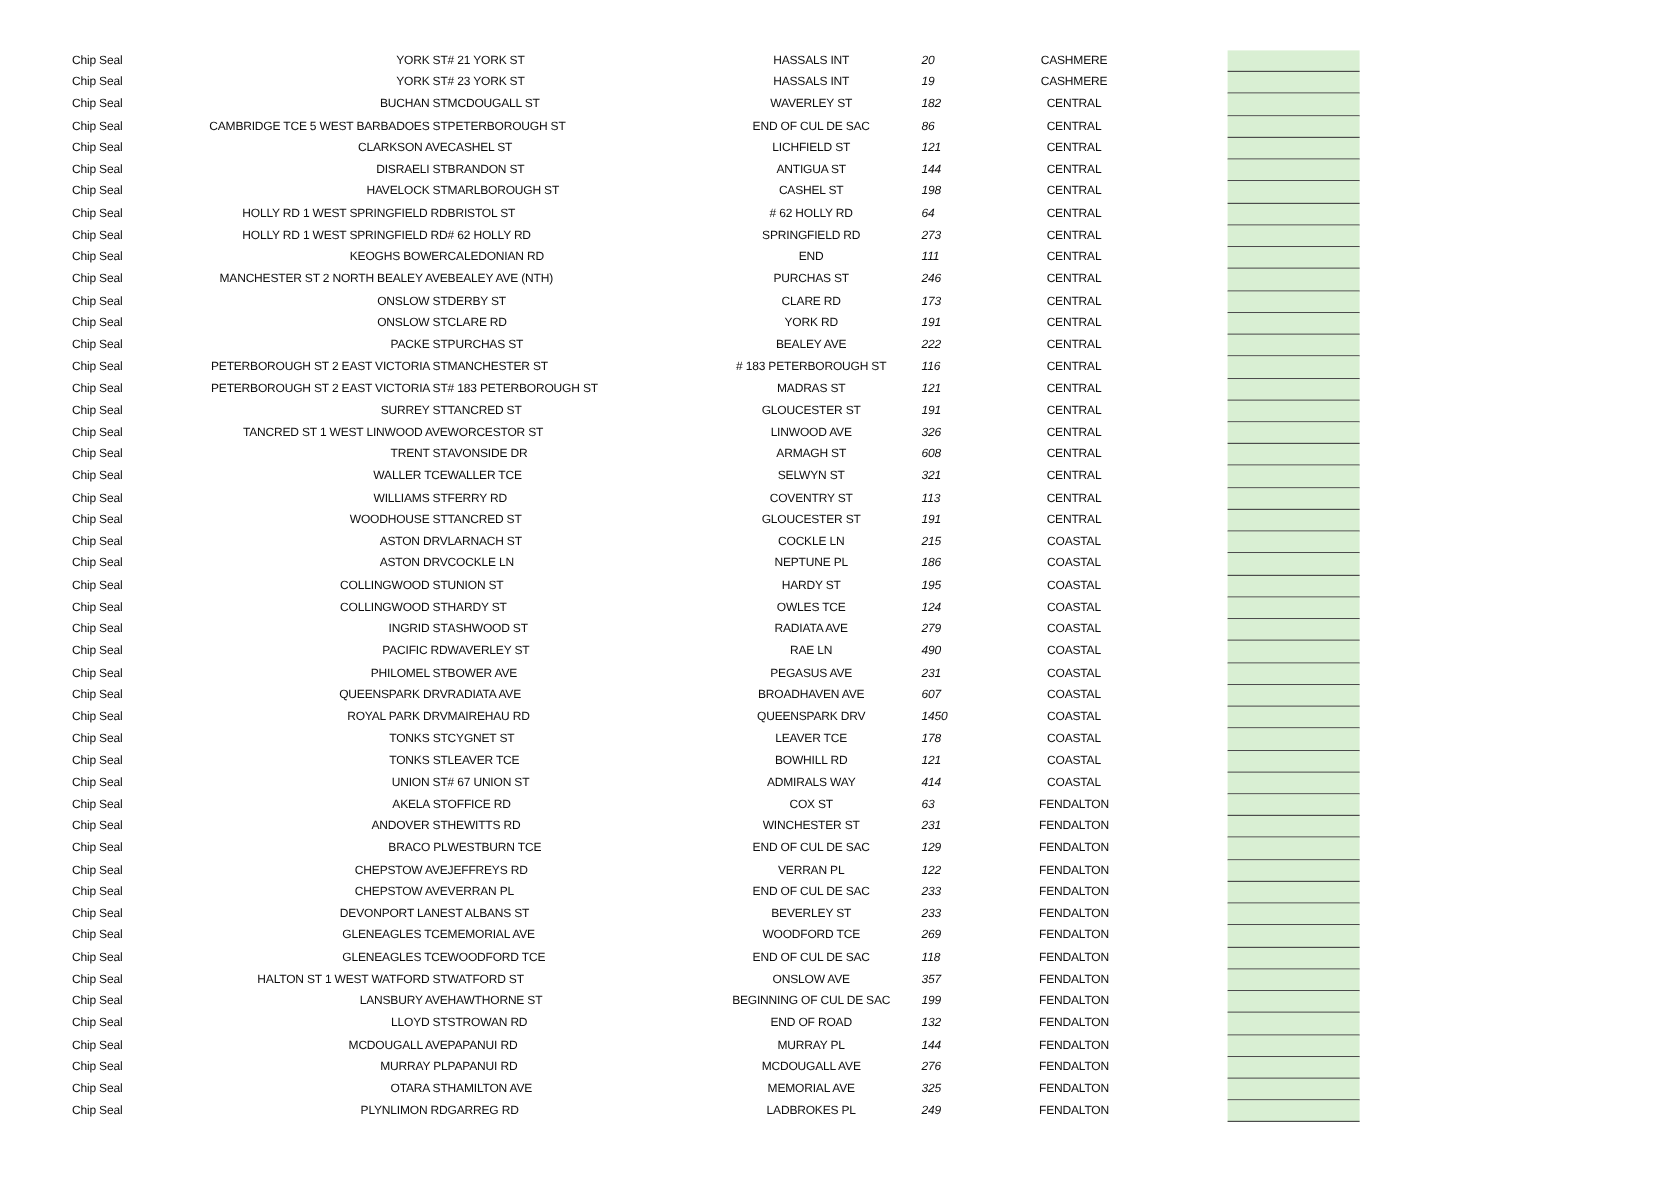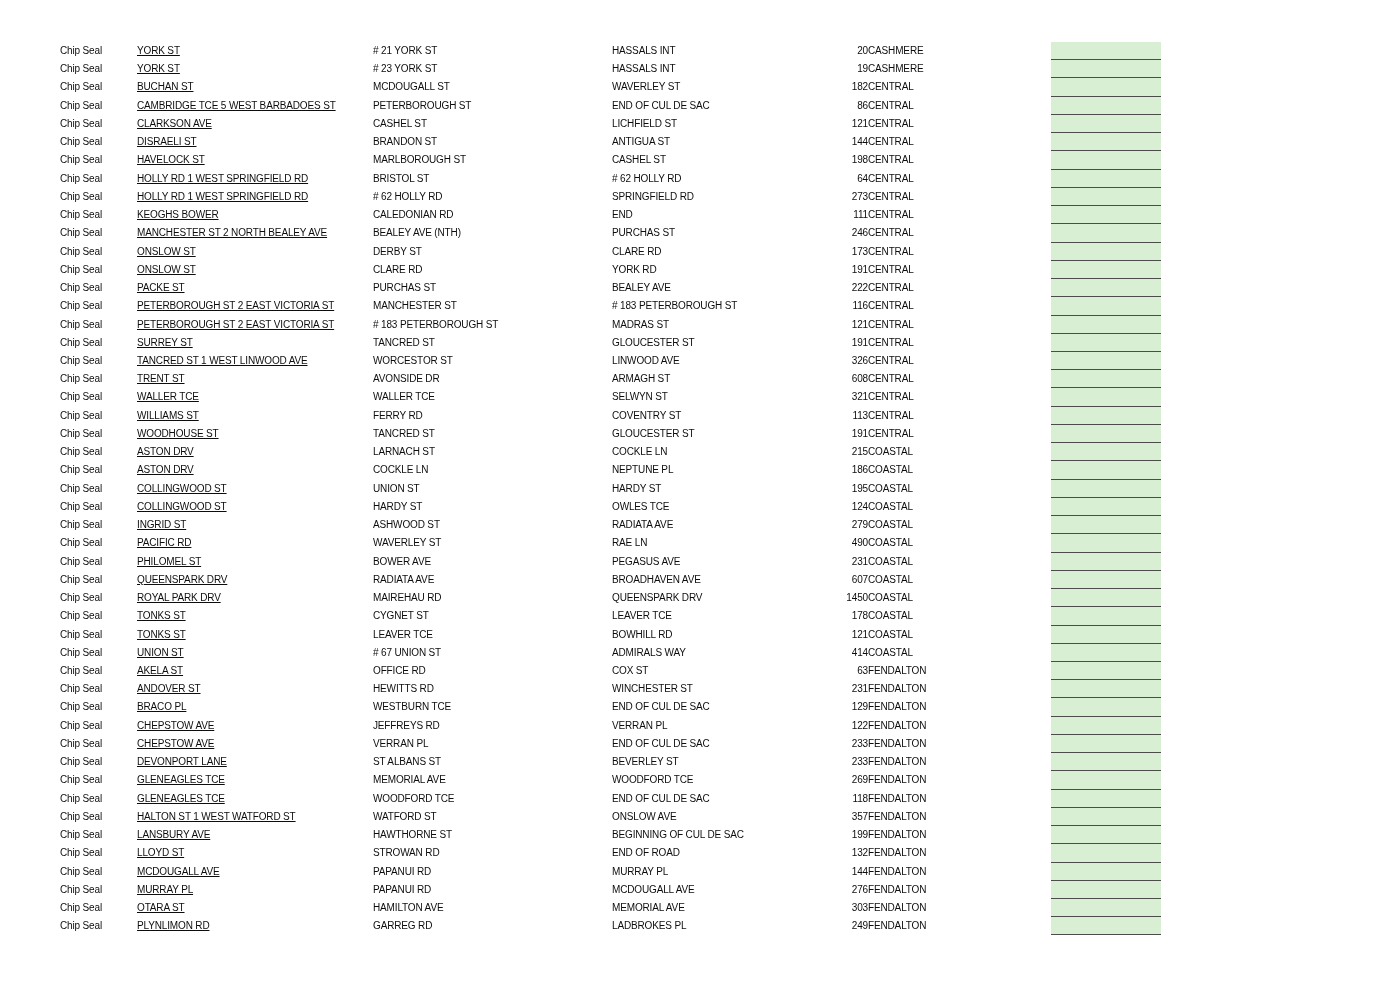--- a/index.html
+++ b/index.html
@@ -32,25 +32,25 @@
     align-items: center;
     height: 18.24px;
     font-size: 10px;
     line-height: 18.24px;
     color: #0d0d0d;
     letter-spacing: -0.15px;
     white-space: nowrap;
   }
   .cell { flex: 0 0 auto; overflow: visible; }
   .c-type   { width: 77px;  text-align: left; }
-  .c-street { width: 236px; text-align: left; text-decoration: underline; }
+  .c-street { width: 236px; text-align: right; }
   .c-from   { width: 211px; text-align: left; }
-  .c-to     { width: 184px; text-align: left; margin-left: 28px; }
-  .c-length { width: 72px;  text-align: right; }
-  .c-area   { width: 110px; text-align: left; }
+  .c-to     { width: 184px; text-align: center; }
+  .c-length { width: 72px;  text-align: left; font-style: italic; }
+  .c-area   { width: 110px; text-align: center; }
   .c-gap    { width: 73px; }
   .c-entry  {
     width: 110px;
     height: 18.24px;
     box-sizing: border-box;
     background: var(--entry-bg, #d9efd3);
     border-bottom: 1px solid var(--entry-border, #4c4c4c);
   }
   .row:first-child .c-entry { border-top: none; }
 </style>
@@ -574,21 +574,21 @@
     <div class="cell c-area">FENDALTON</div>
     <div class="cell c-gap"></div>
     <div class="cell c-entry"></div>
   </div>
 
   <div class="row">
     <div class="cell c-type">Chip Seal</div>
     <div class="cell c-street">OTARA ST</div>
     <div class="cell c-from">HAMILTON AVE</div>
     <div class="cell c-to">MEMORIAL AVE</div>
-    <div class="cell c-length">303</div>
+    <div class="cell c-length">325</div>
     <div class="cell c-area">FENDALTON</div>
     <div class="cell c-gap"></div>
     <div class="cell c-entry"></div>
   </div>
 
   <div class="row">
     <div class="cell c-type">Chip Seal</div>
     <div class="cell c-street">PLYNLIMON RD</div>
     <div class="cell c-from">GARREG RD</div>
     <div class="cell c-to">LADBROKES PL</div>

